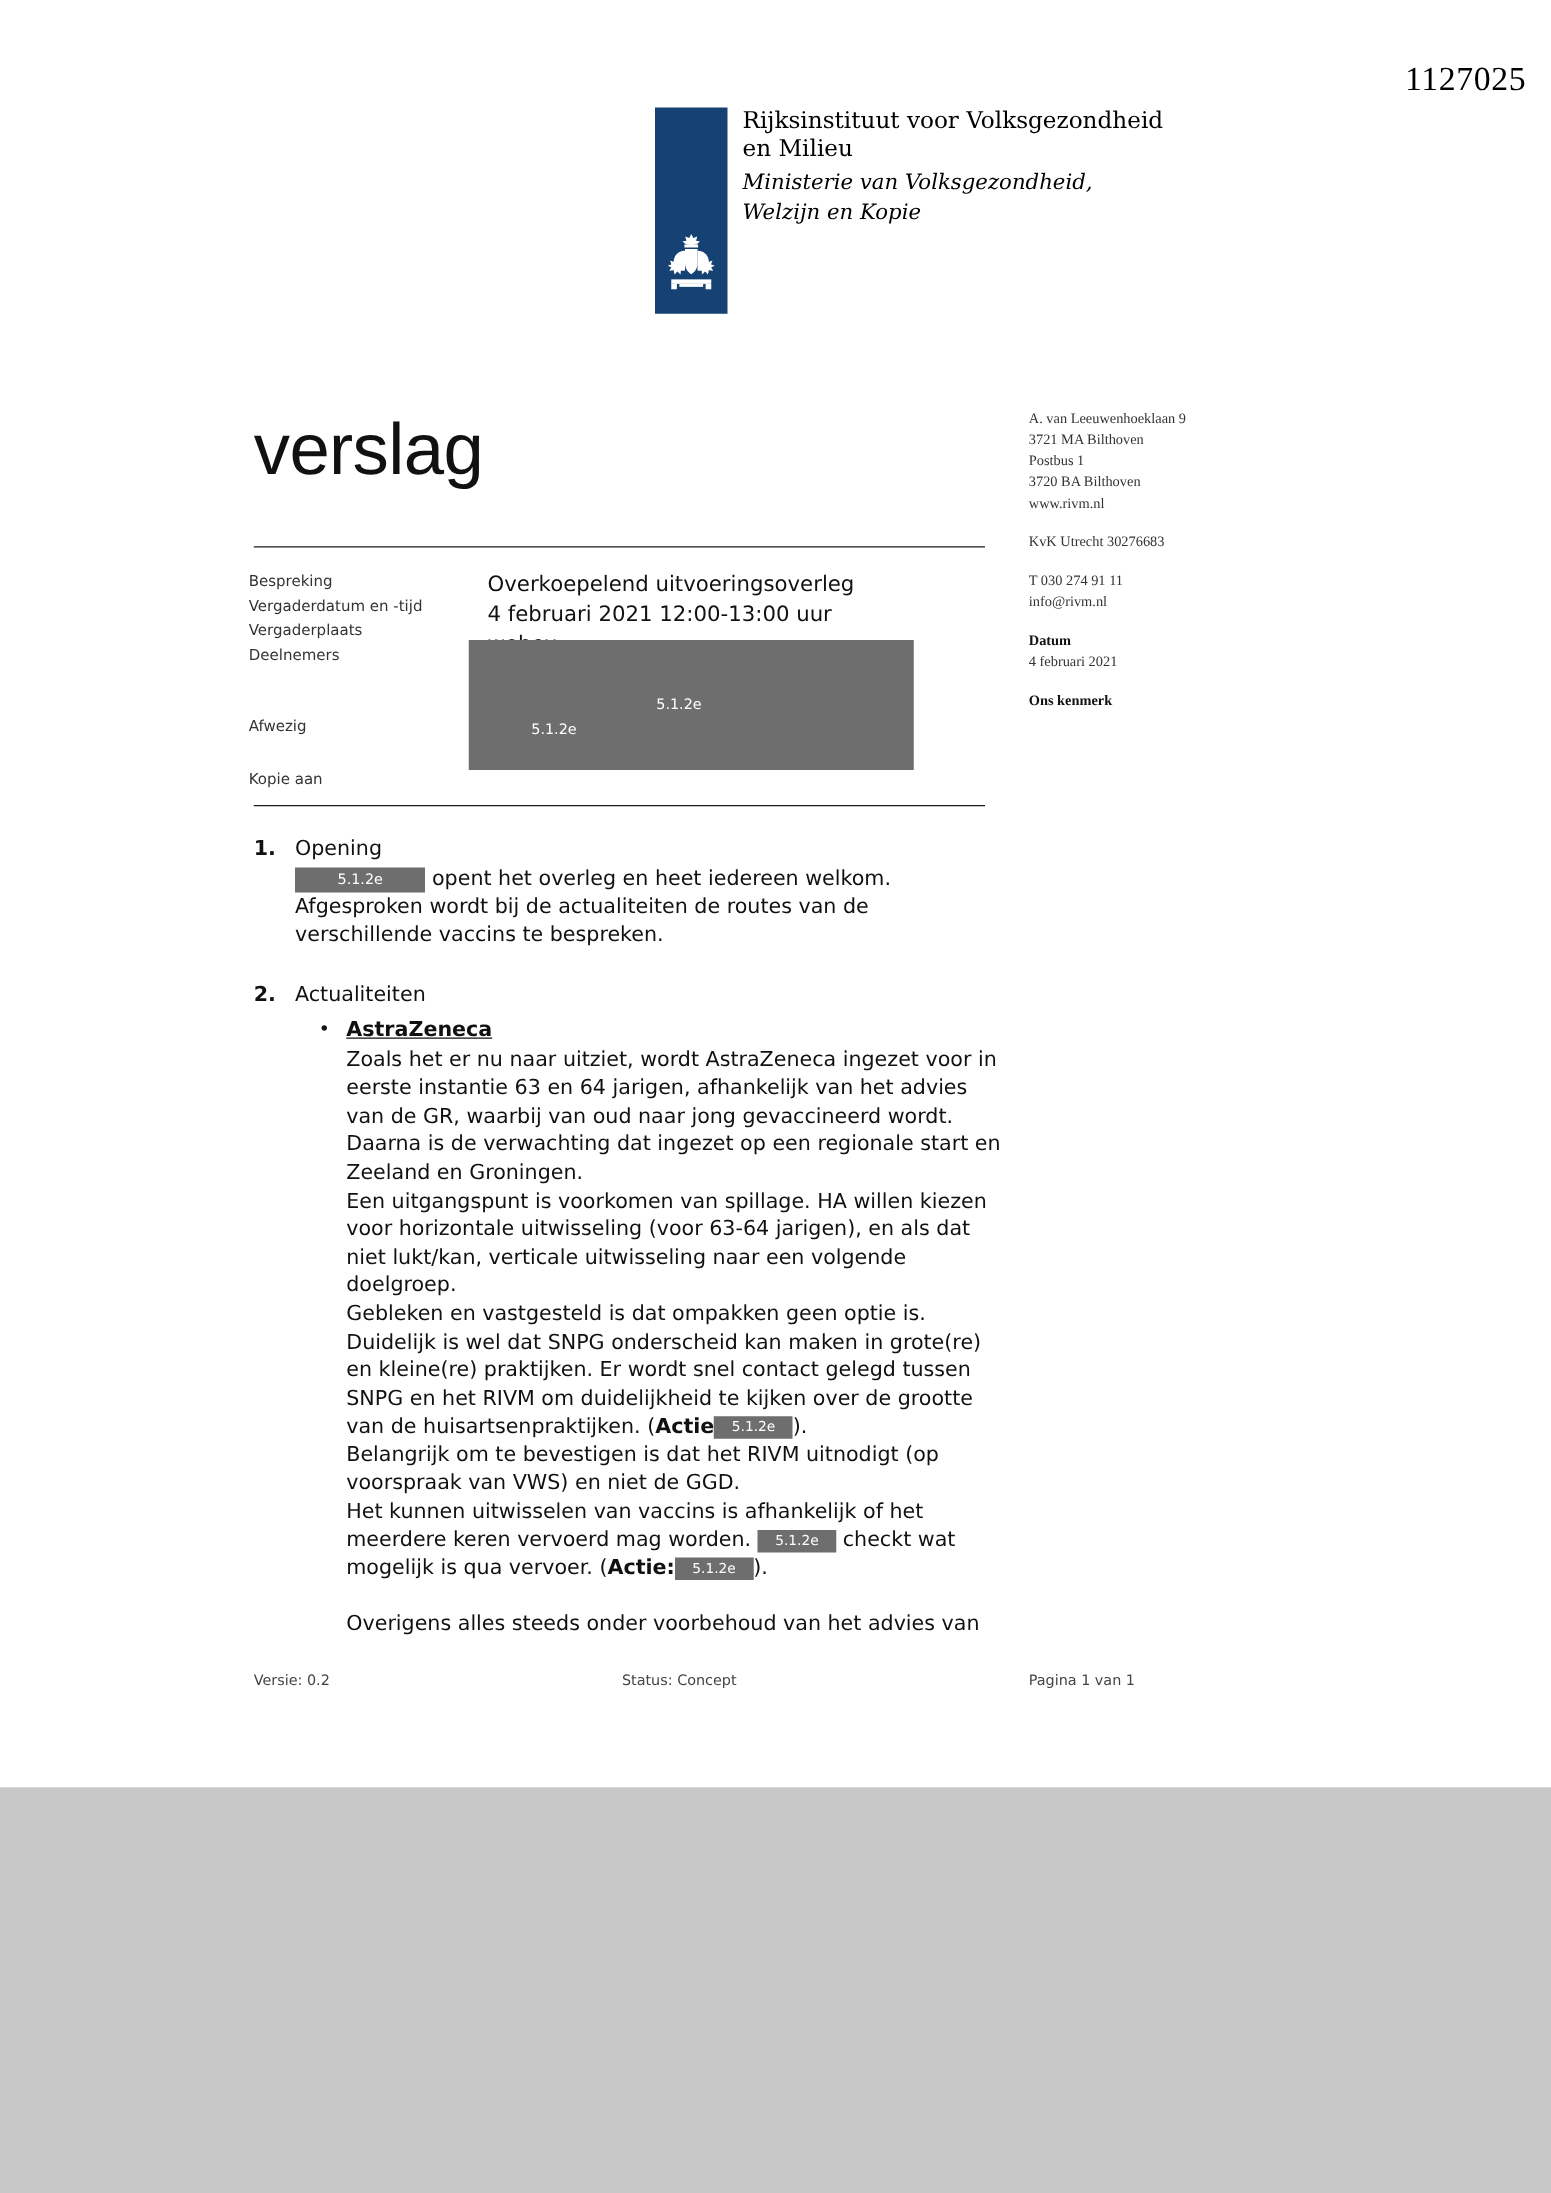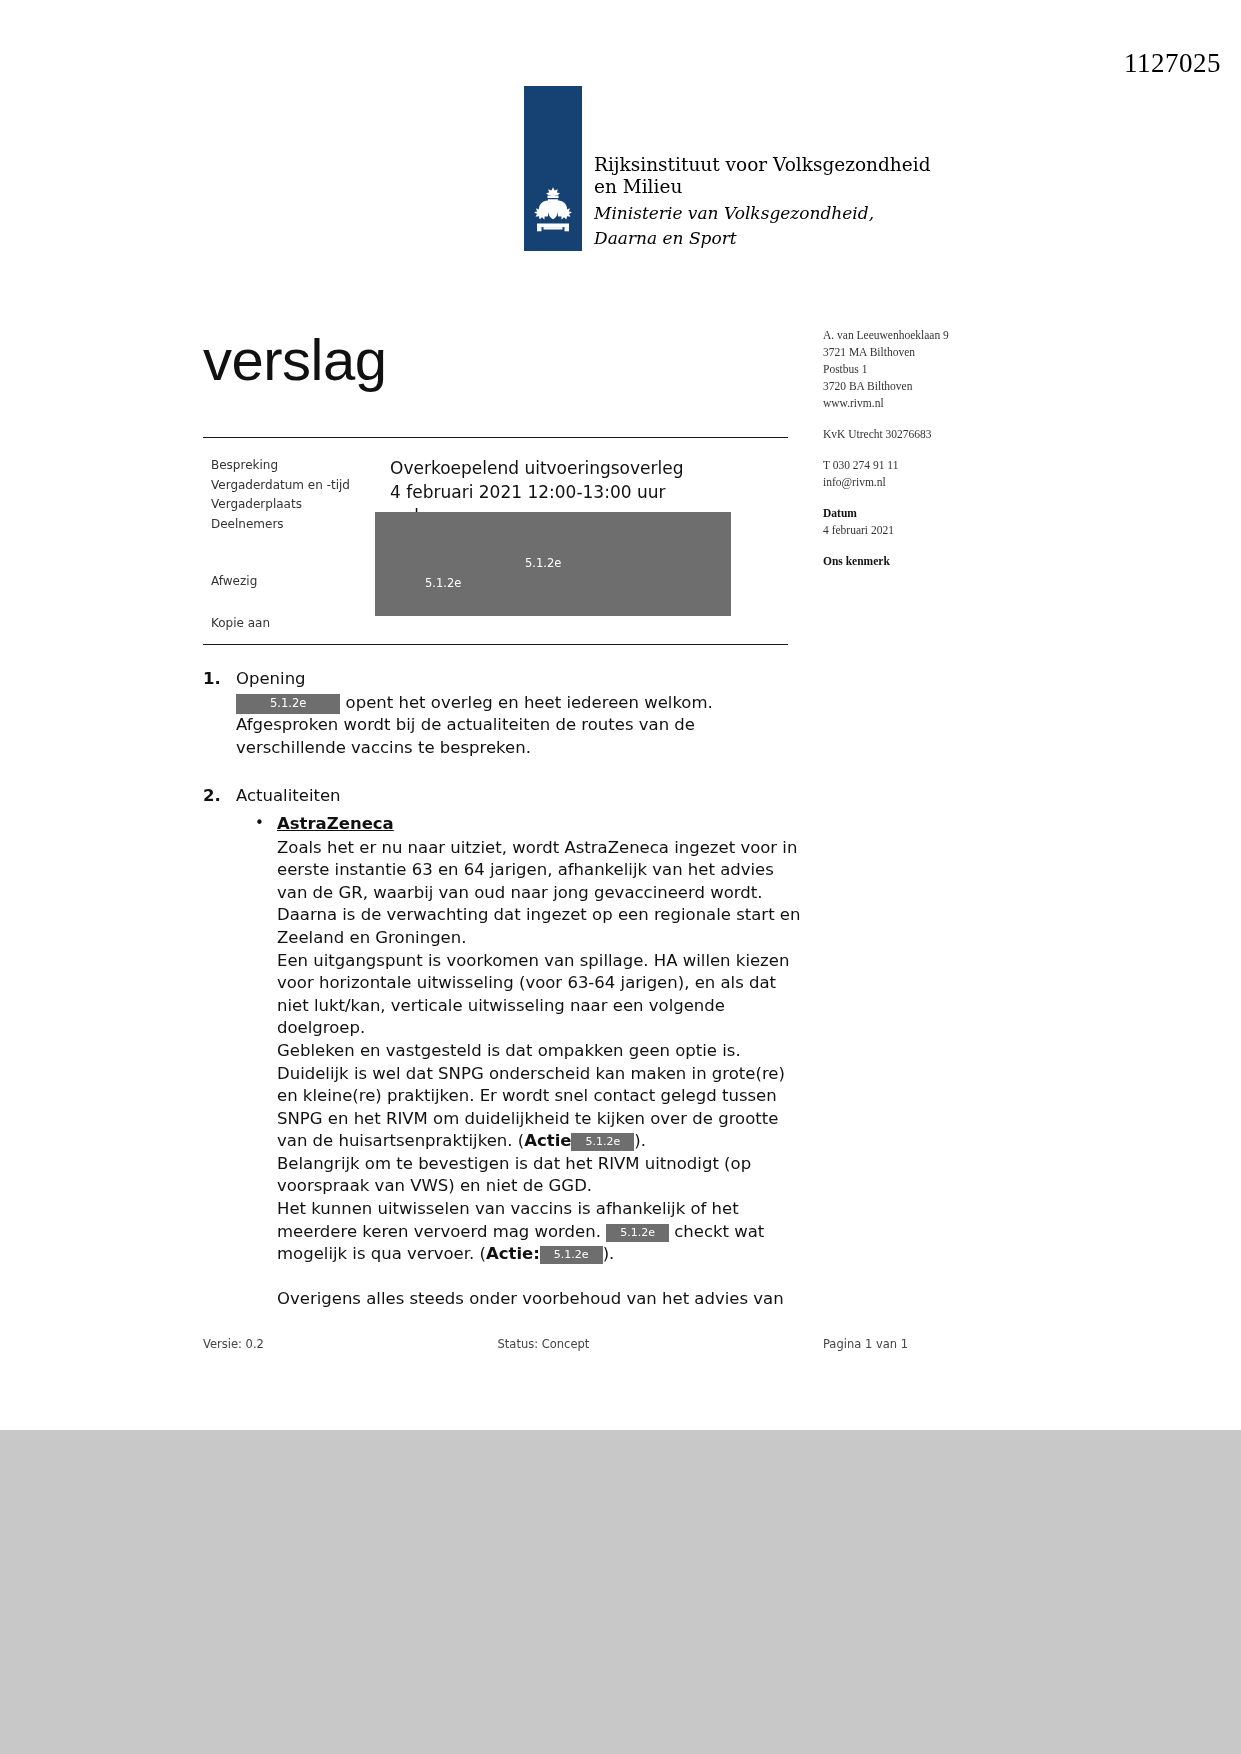--- a/index.html
+++ b/index.html
@@ -28,21 +28,21 @@
     font-size: 27px;
     color: #000;
     letter-spacing: 0.5px;
   }
   
   .logo-wrap {
     position: absolute;
     left: 524px;
     top: 86px;
     display: flex;
-    align-items: flex-end;
+    align-items: flex-start;
   }
   .logo-bar {
     width: 58px;
     height: 165px;
     background: #154273;
     position: relative;
   }
   .logo-crest {
     position: absolute;
     bottom: 14px;
@@ -100,21 +100,21 @@
     position: absolute;
     left: 203px;
     width: 585px;
     border-top: 1.6px solid #1a1a1a;
   }
   .rule-top   { top: 437px; }
   .rule-bot   { top: 644px; }
   
   .meta {
     position: absolute;
-    left: 211px;
+    left: 199px;
     top: 456px;
     width: 170px;
     font-family: "DejaVu Sans", sans-serif;
     font-size: 12px;
     color: #333;
     line-height: 1.63;
   }
   .meta .gap-a { height: 38px; }
   .meta .gap-b { height: 22px; }
   .meta-values {
@@ -246,21 +246,21 @@
           <path d="M7 42.1 h4.5 v4.2 h-4.5 Z"></path>
           <path d="M34.5 42.1 h4.5 v4.2 h-4.5 Z"></path>
           <rect x="13.5" y="42.1" width="19" height="2.4"></rect>
         </g>
       </svg>
     </div>
     <div class="logo-text">
       <div class="l1">Rijksinstituut voor Volksgezondheid</div>
       <div class="l1">en Milieu</div>
       <div class="l2">Ministerie van Volksgezondheid,</div>
-      <div class="l2">Daarna en Sport</div>
+      <div class="l2">Welzijn en Kopie</div>
     </div>
   </div>
 
   <div class="verslag-title">verslag</div>
 
   <div class="right-col">
     <div class="blk">
       <div>A. van Leeuwenhoeklaan 9</div>
       <div>3721 MA Bilthoven</div>
       <div>Postbus 1</div>

